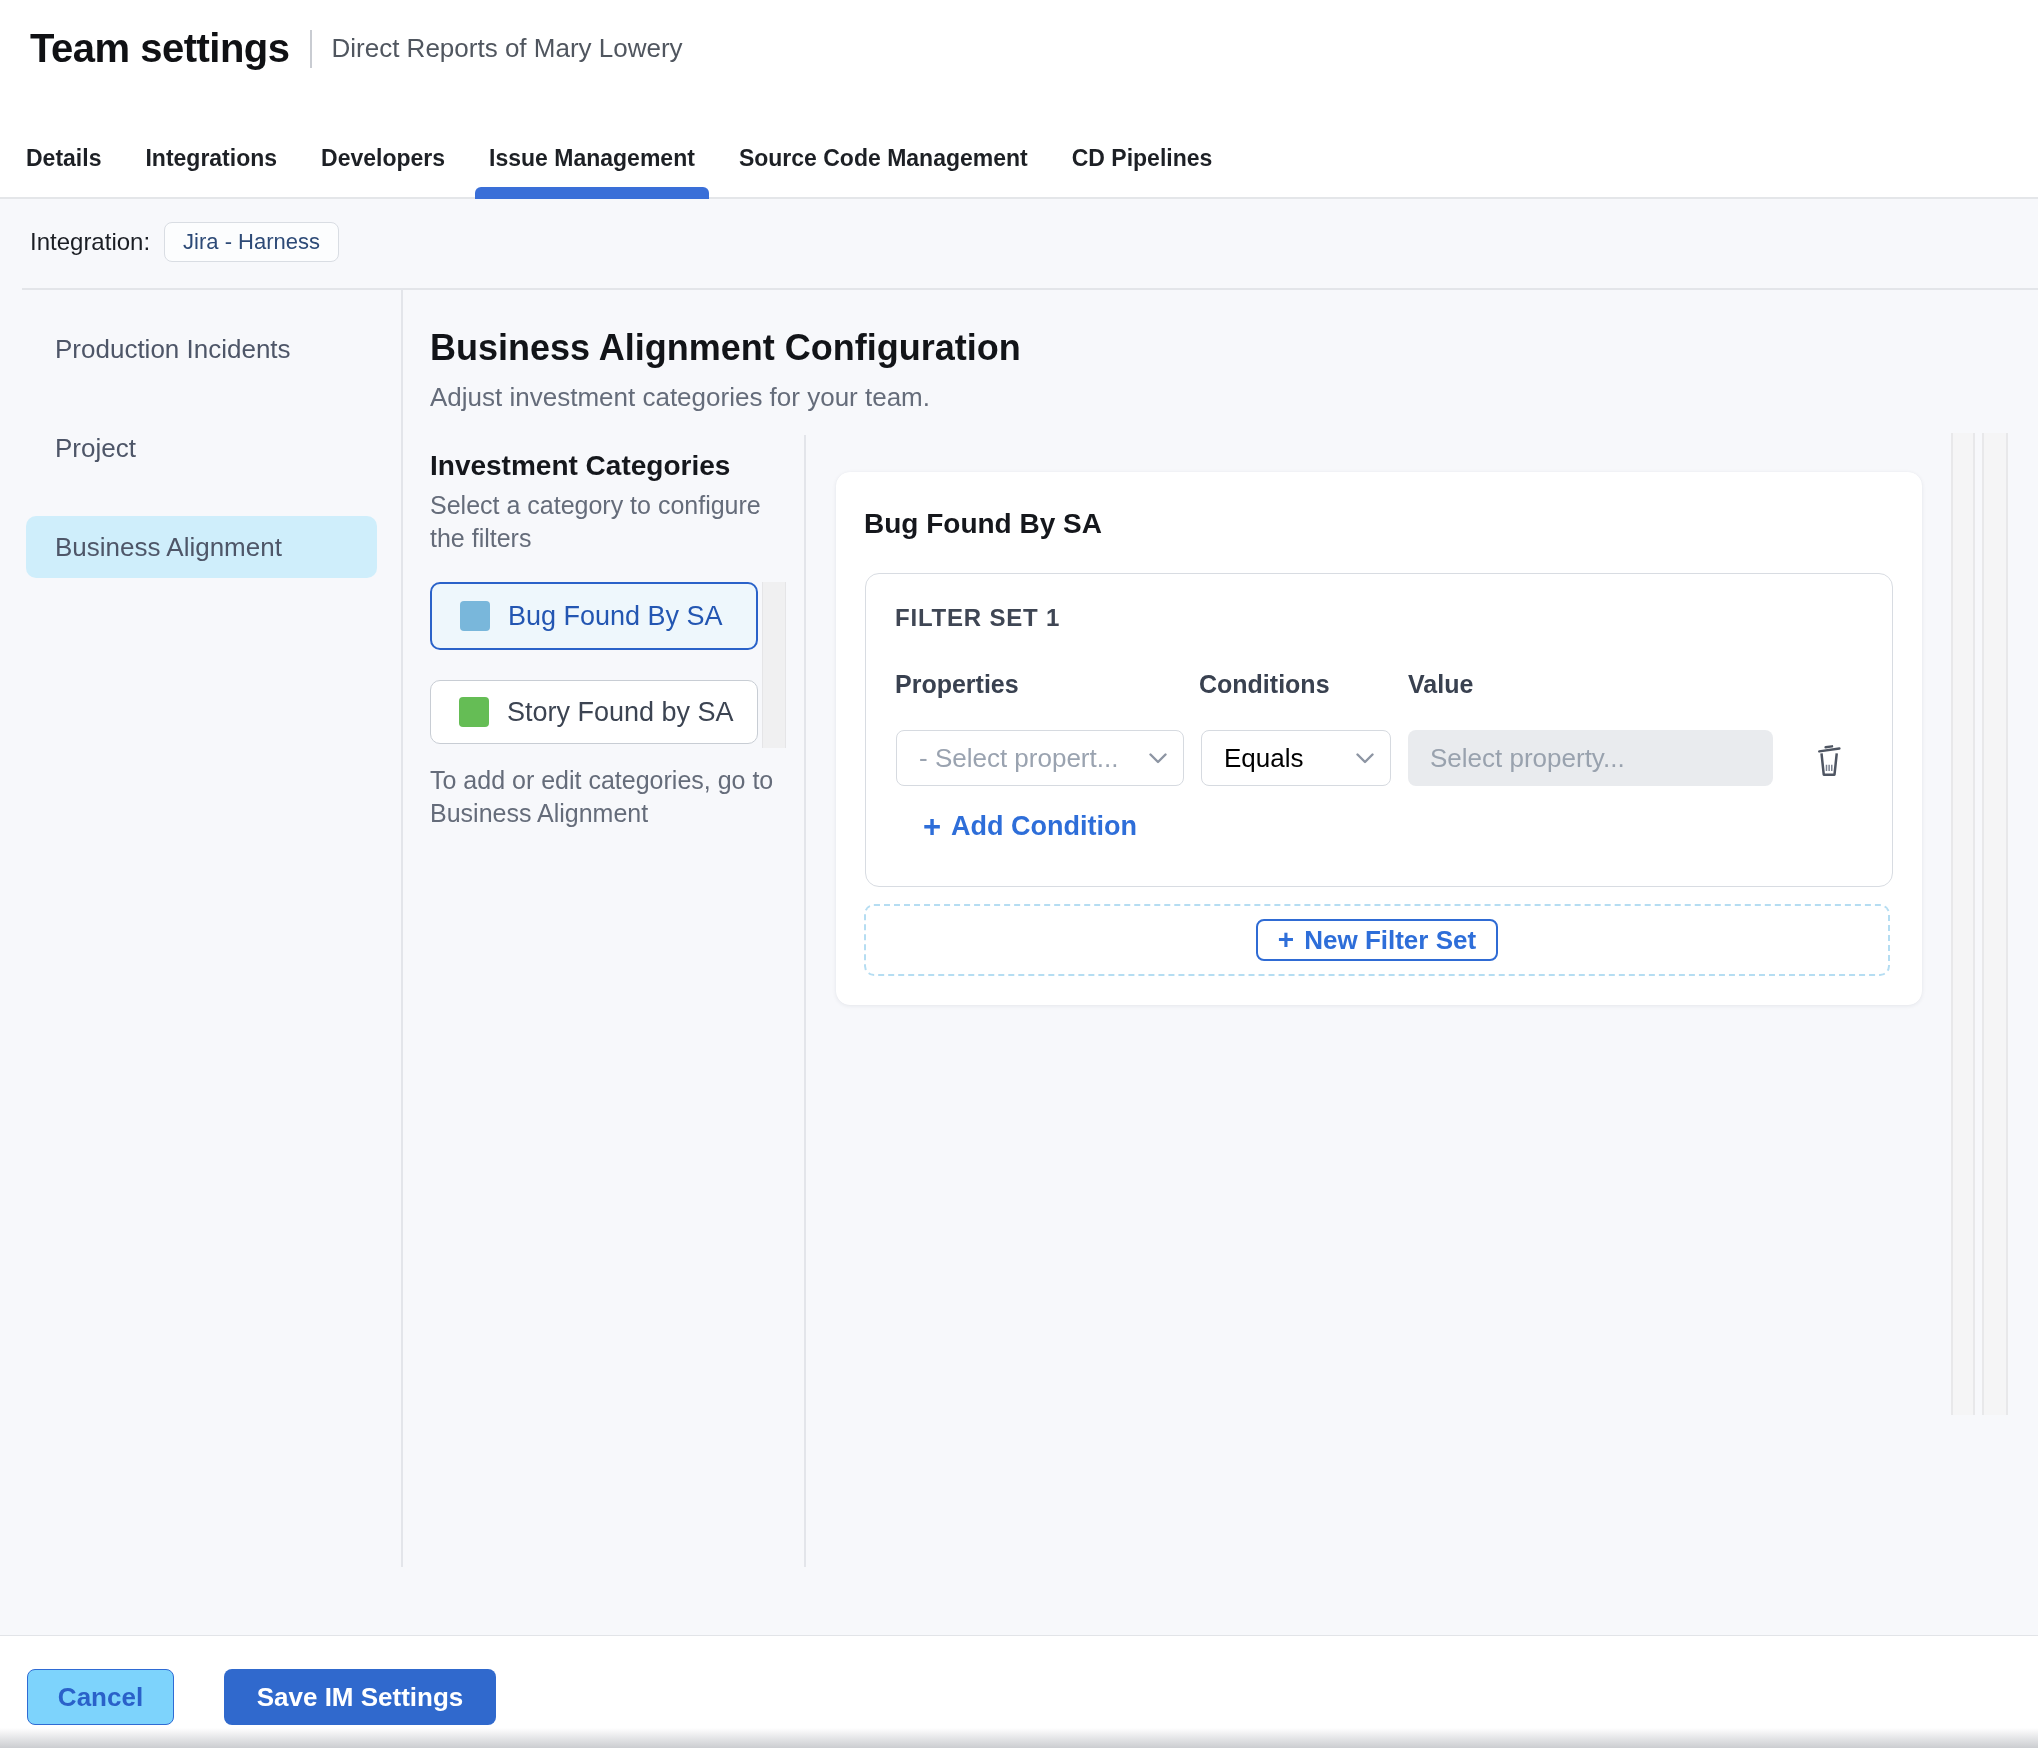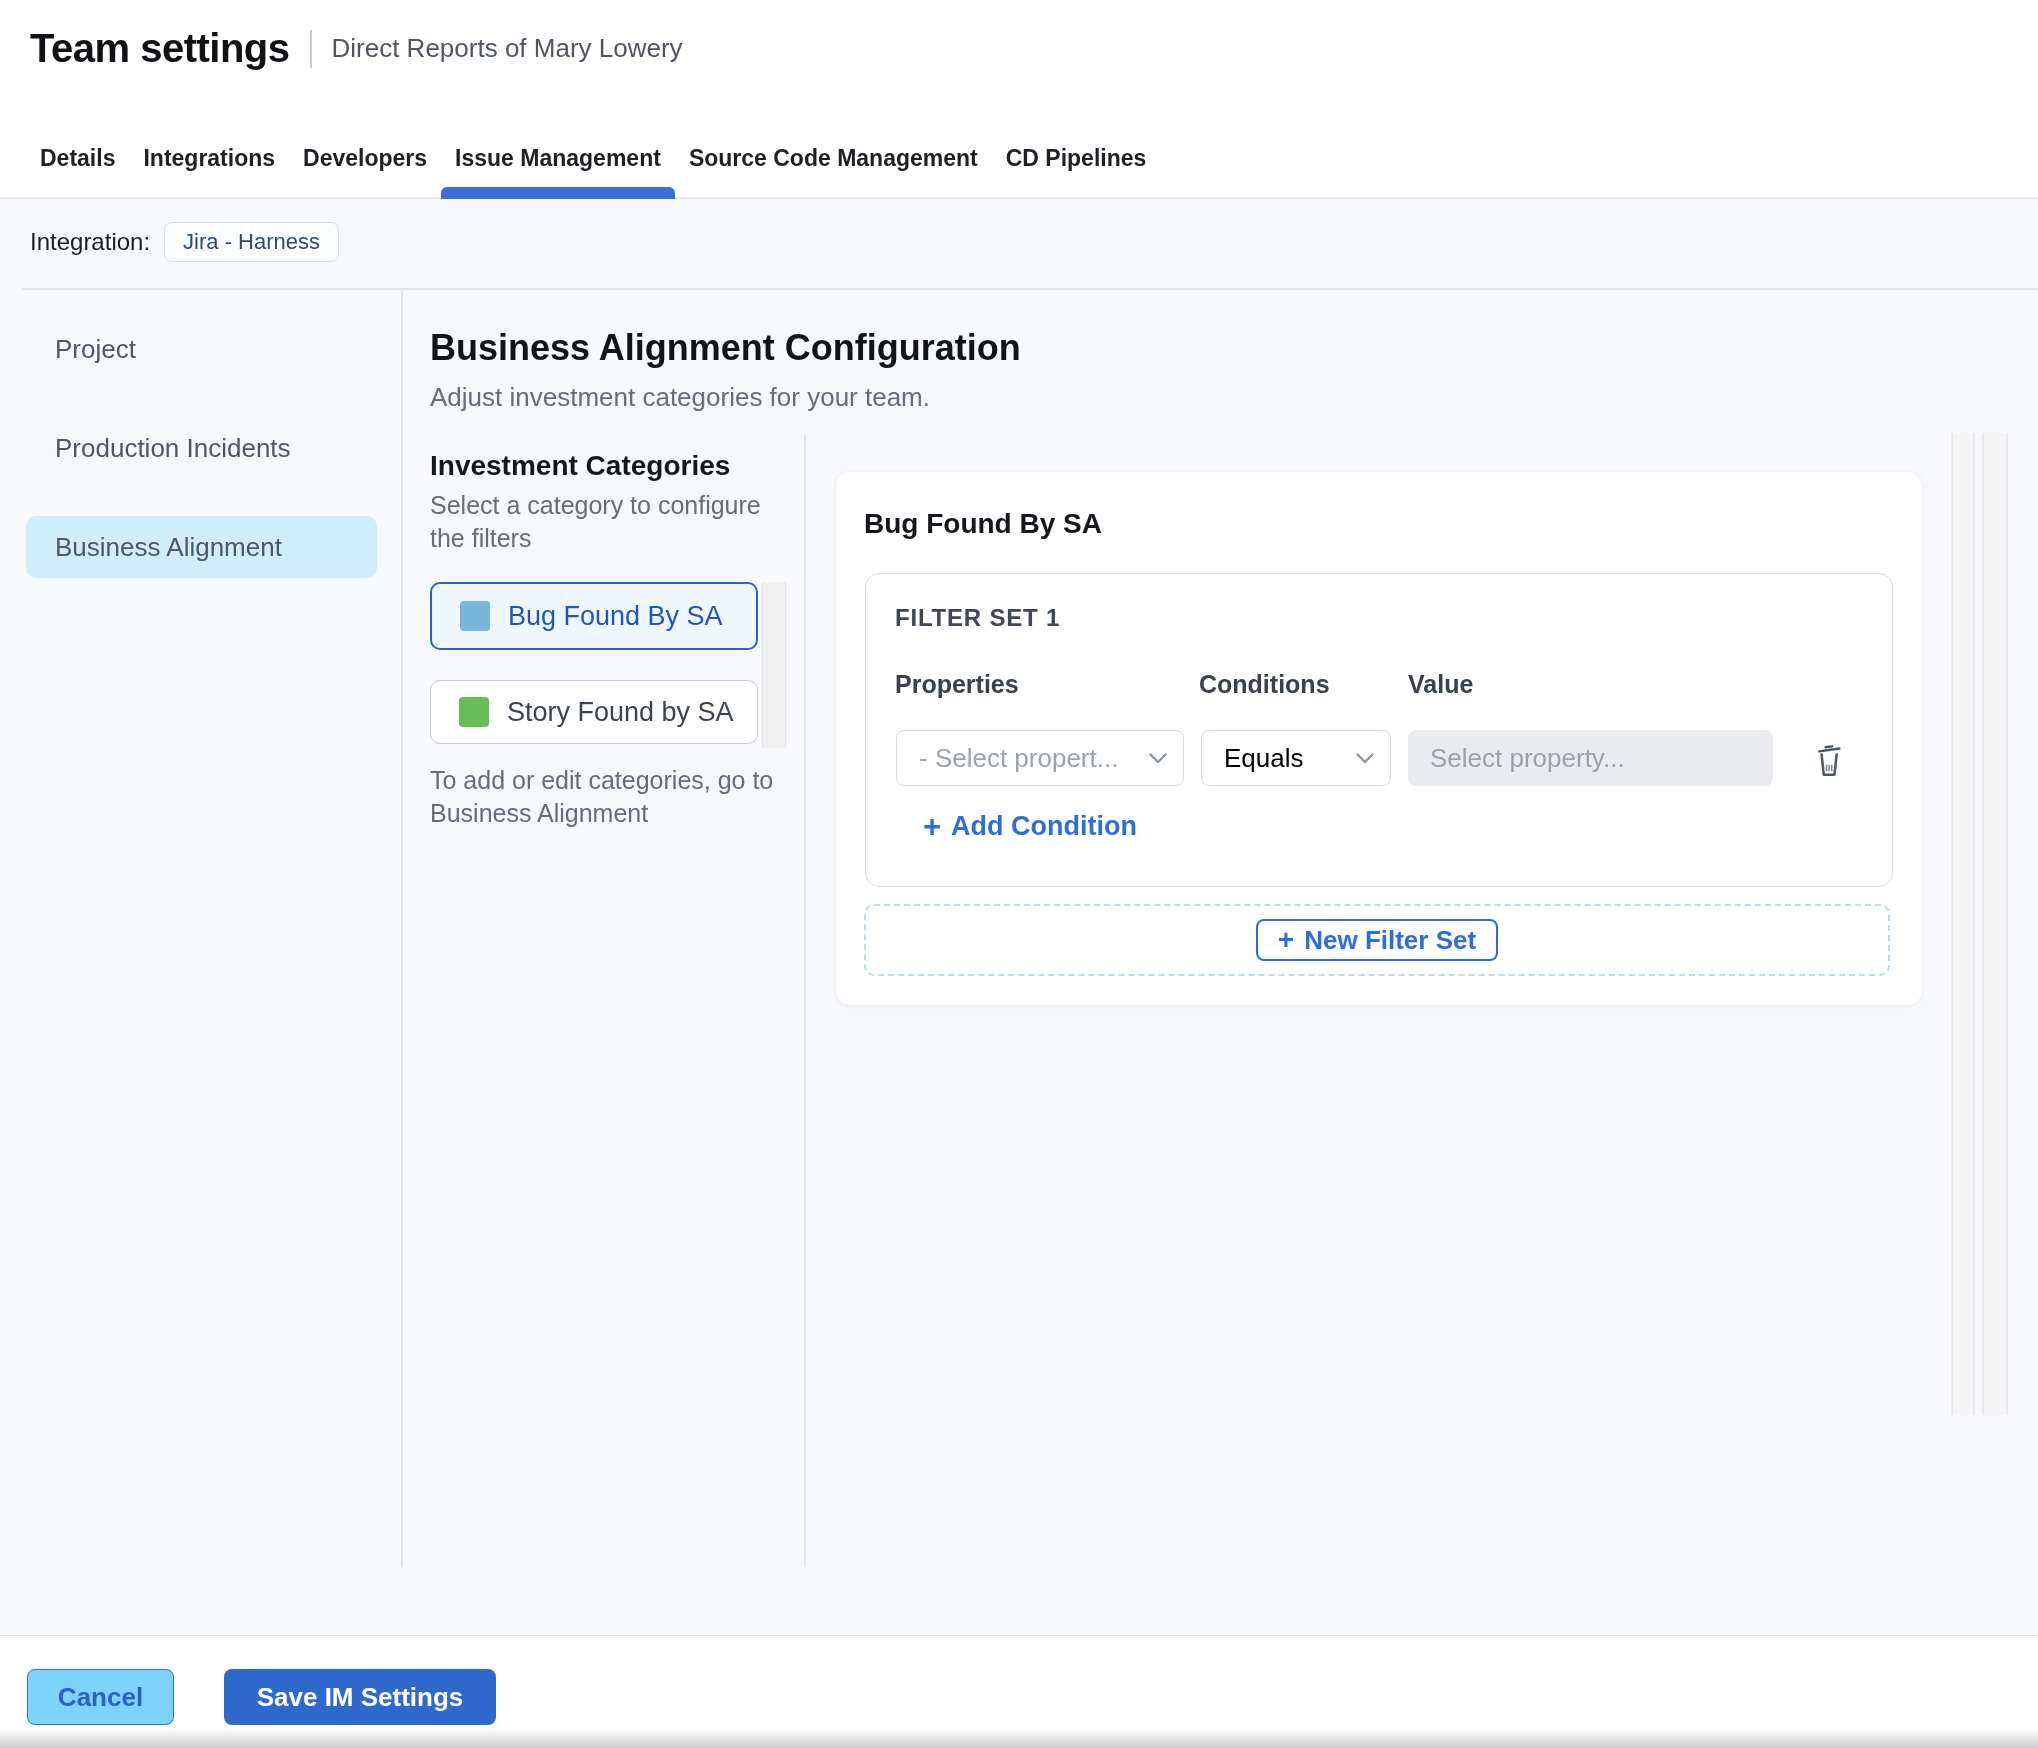--- a/index.html
+++ b/index.html
@@ -7,21 +7,21 @@
     font-family:"Liberation Sans", sans-serif; -webkit-font-smoothing:antialiased; }
   .page { position:relative; width:2038px; height:1748px; overflow:hidden; background:#fff;padding-left:35px; }
 
   
   .title-row { position:absolute; left:30px; top:26px; display:flex; align-items:center; gap:20px; }
   .page-title { font-size:40px; font-weight:700; color:#101114; letter-spacing:-.5px; }
   .title-divider { width:2px; height:38px; background:#c9ccd2; }
   .page-subtitle { font-size:26px; color:#50565f; }
 
   
-  .tabbar { position:absolute; left:26px; top:118px; height:81px; display:flex; gap:0; }
+  .tabbar { position:absolute; left:12px; top:118px; height:81px; display:flex; gap:16px; }
   .tab { position:relative; height:100%; display:flex; align-items:center; padding:0 14px;
          font-size:23px; font-weight:600; color:#1d2025; cursor:pointer; white-space:nowrap; }
   .tab.active::after { content:""; position:absolute; left:0; right:0; bottom:0; height:12px;
          background:#3a6fd8; border-radius:6px 6px 0 0; }
   .tabbar-border { position:absolute; left:0; right:0; top:197px; height:2px; background:#e4e6e9; }
 
   
   .content-bg { position:absolute; left:0; top:199px; width:2038px; height:1436px; background:#f7f8fb; }
 
   .integration-row { position:absolute; left:30px; top:222px; display:flex; align-items:center; gap:14px; }
@@ -146,22 +146,22 @@
   <div class="integration-row">
     <div class="integration-label">Integration:</div>
     <div class="integration-chip">Jira - Harness</div>
   </div>
 
   <div class="hr-top"></div>
   <div class="v-div1"></div>
   <div class="v-div2"></div>
 
   <div class="sidebar">
+    <div class="nav-item">Production Incidents</div>
     <div class="nav-item">Project</div>
-    <div class="nav-item">Production Incidents</div>
     <div class="nav-item active">Business Alignment</div>
   </div>
 
   <div class="main-heading">Business Alignment Configuration</div>
   <div class="main-subheading">Adjust investment categories for your team.</div>
 
   <div class="cat-title">Investment Categories</div>
   <div class="cat-desc">Select a category to configure the filters</div>
 
   <div class="cat-btn cat-btn1 selected">

